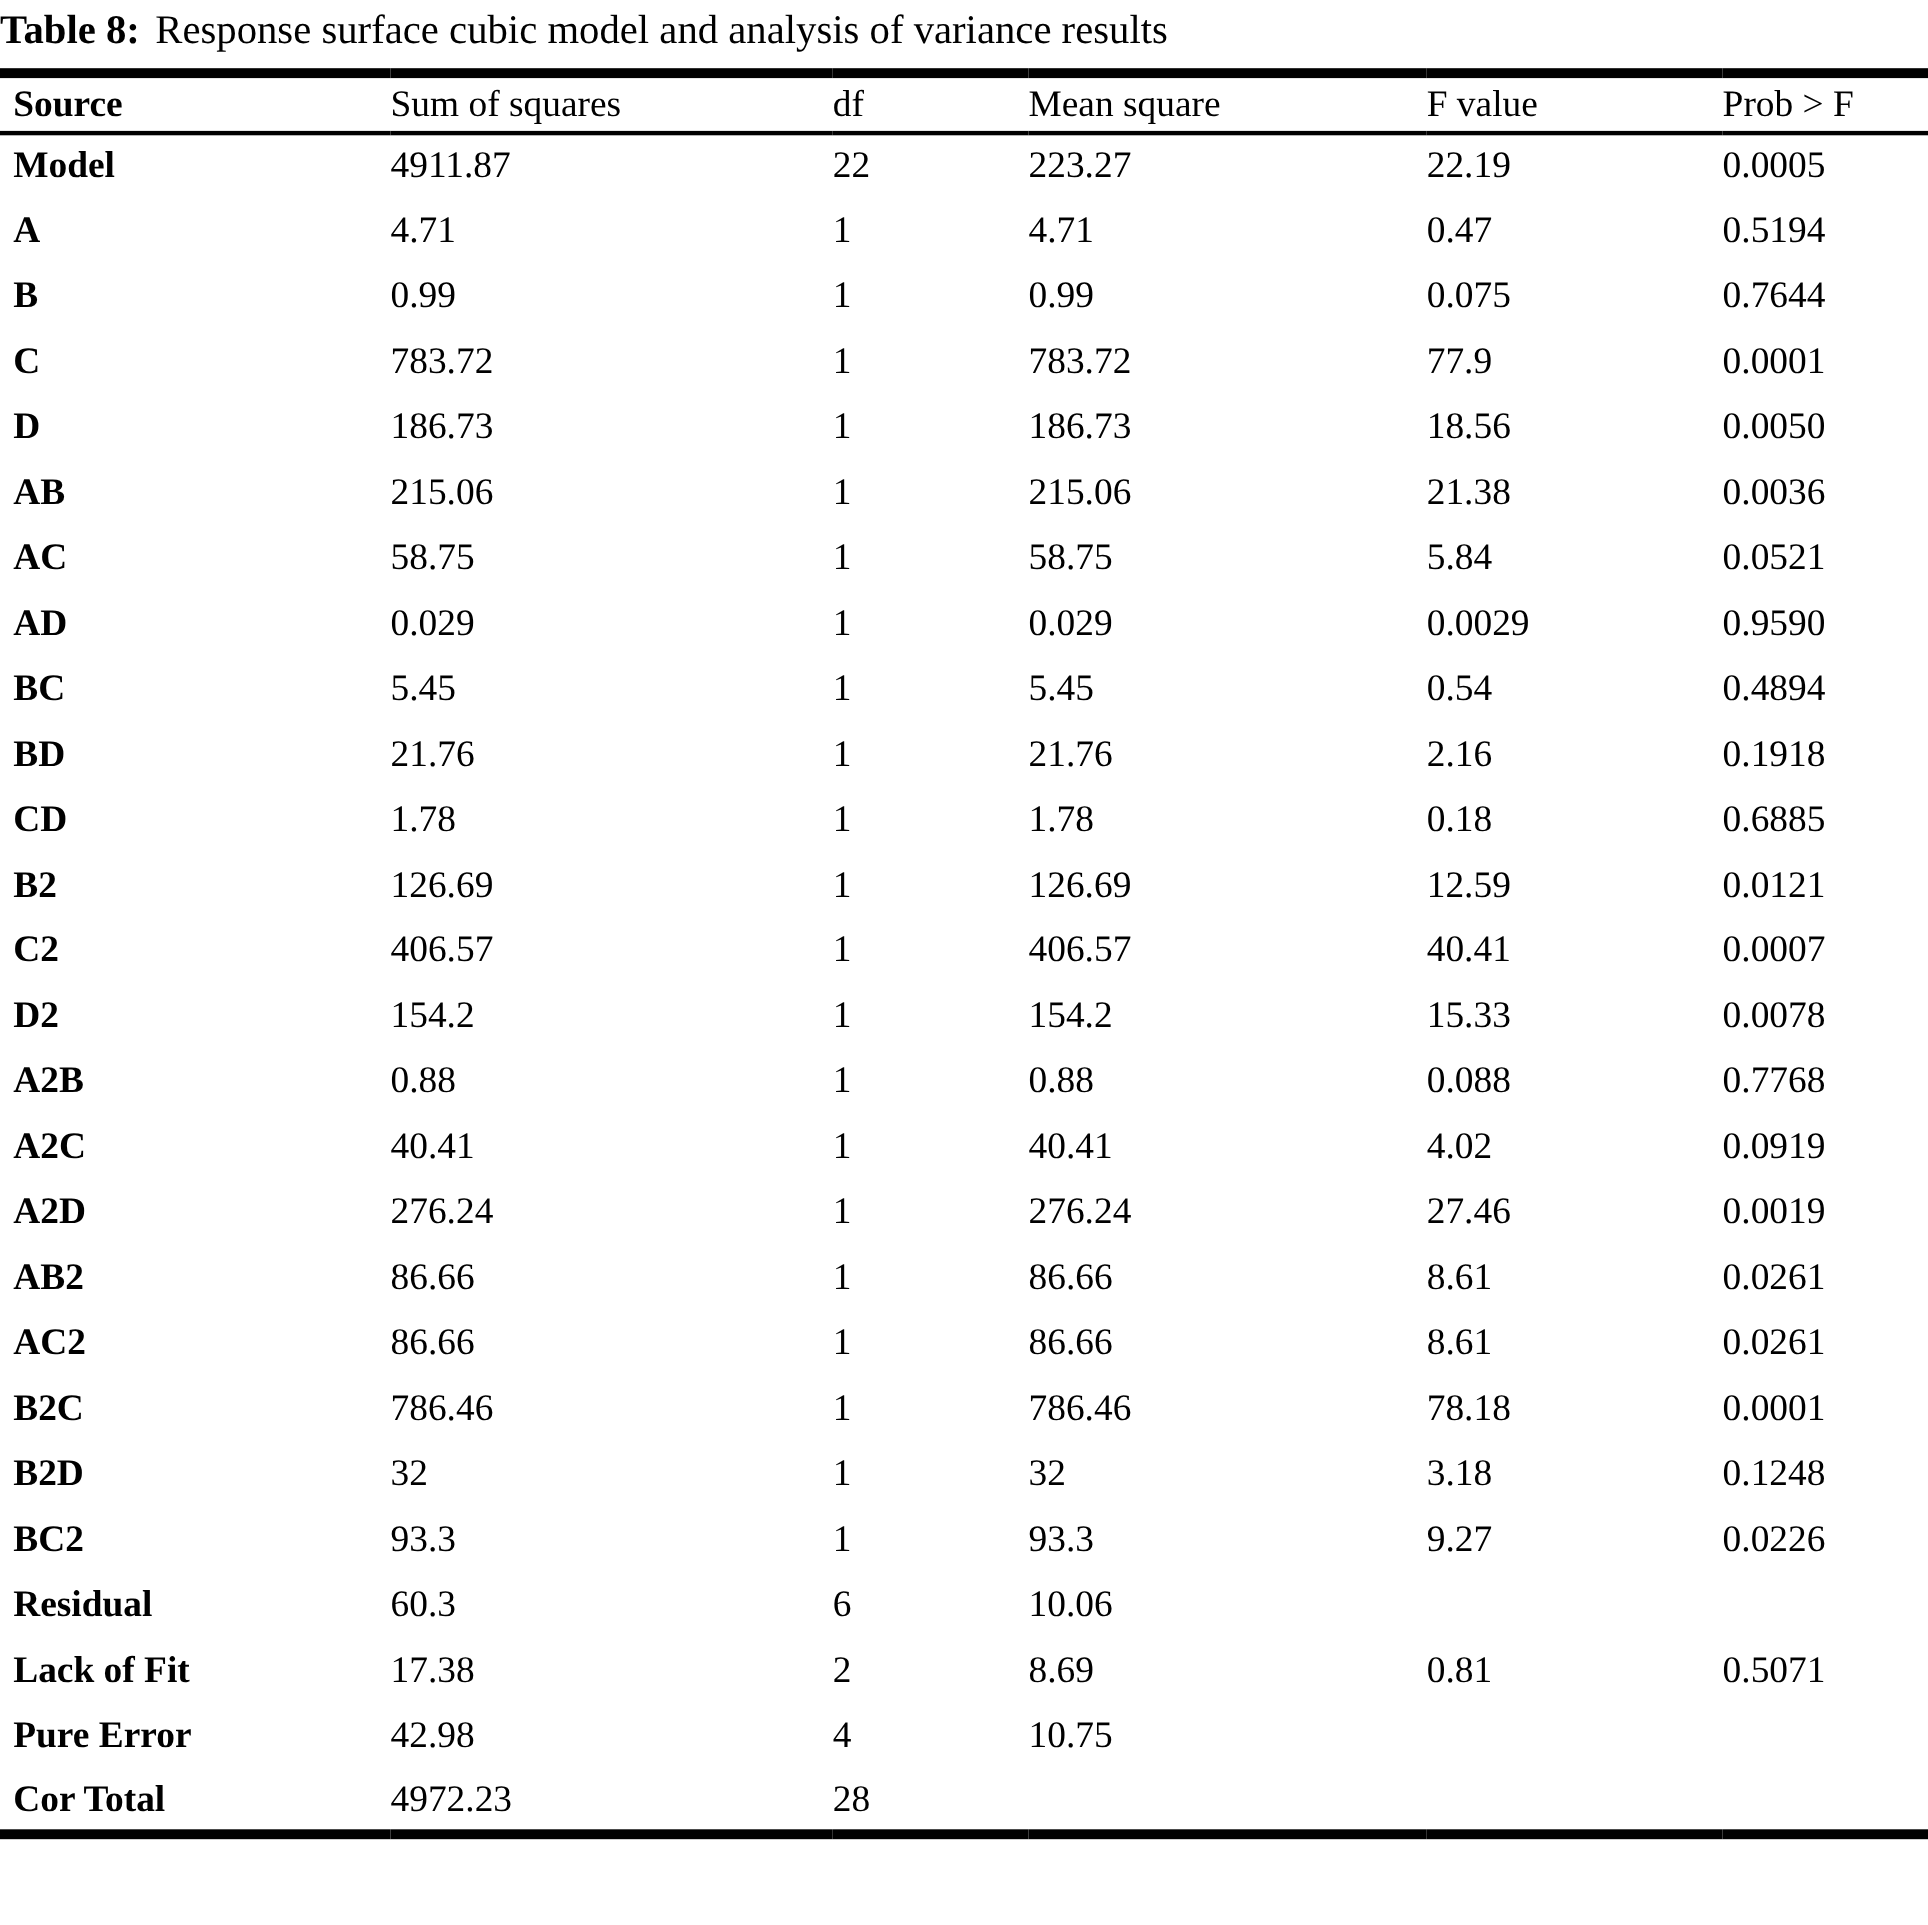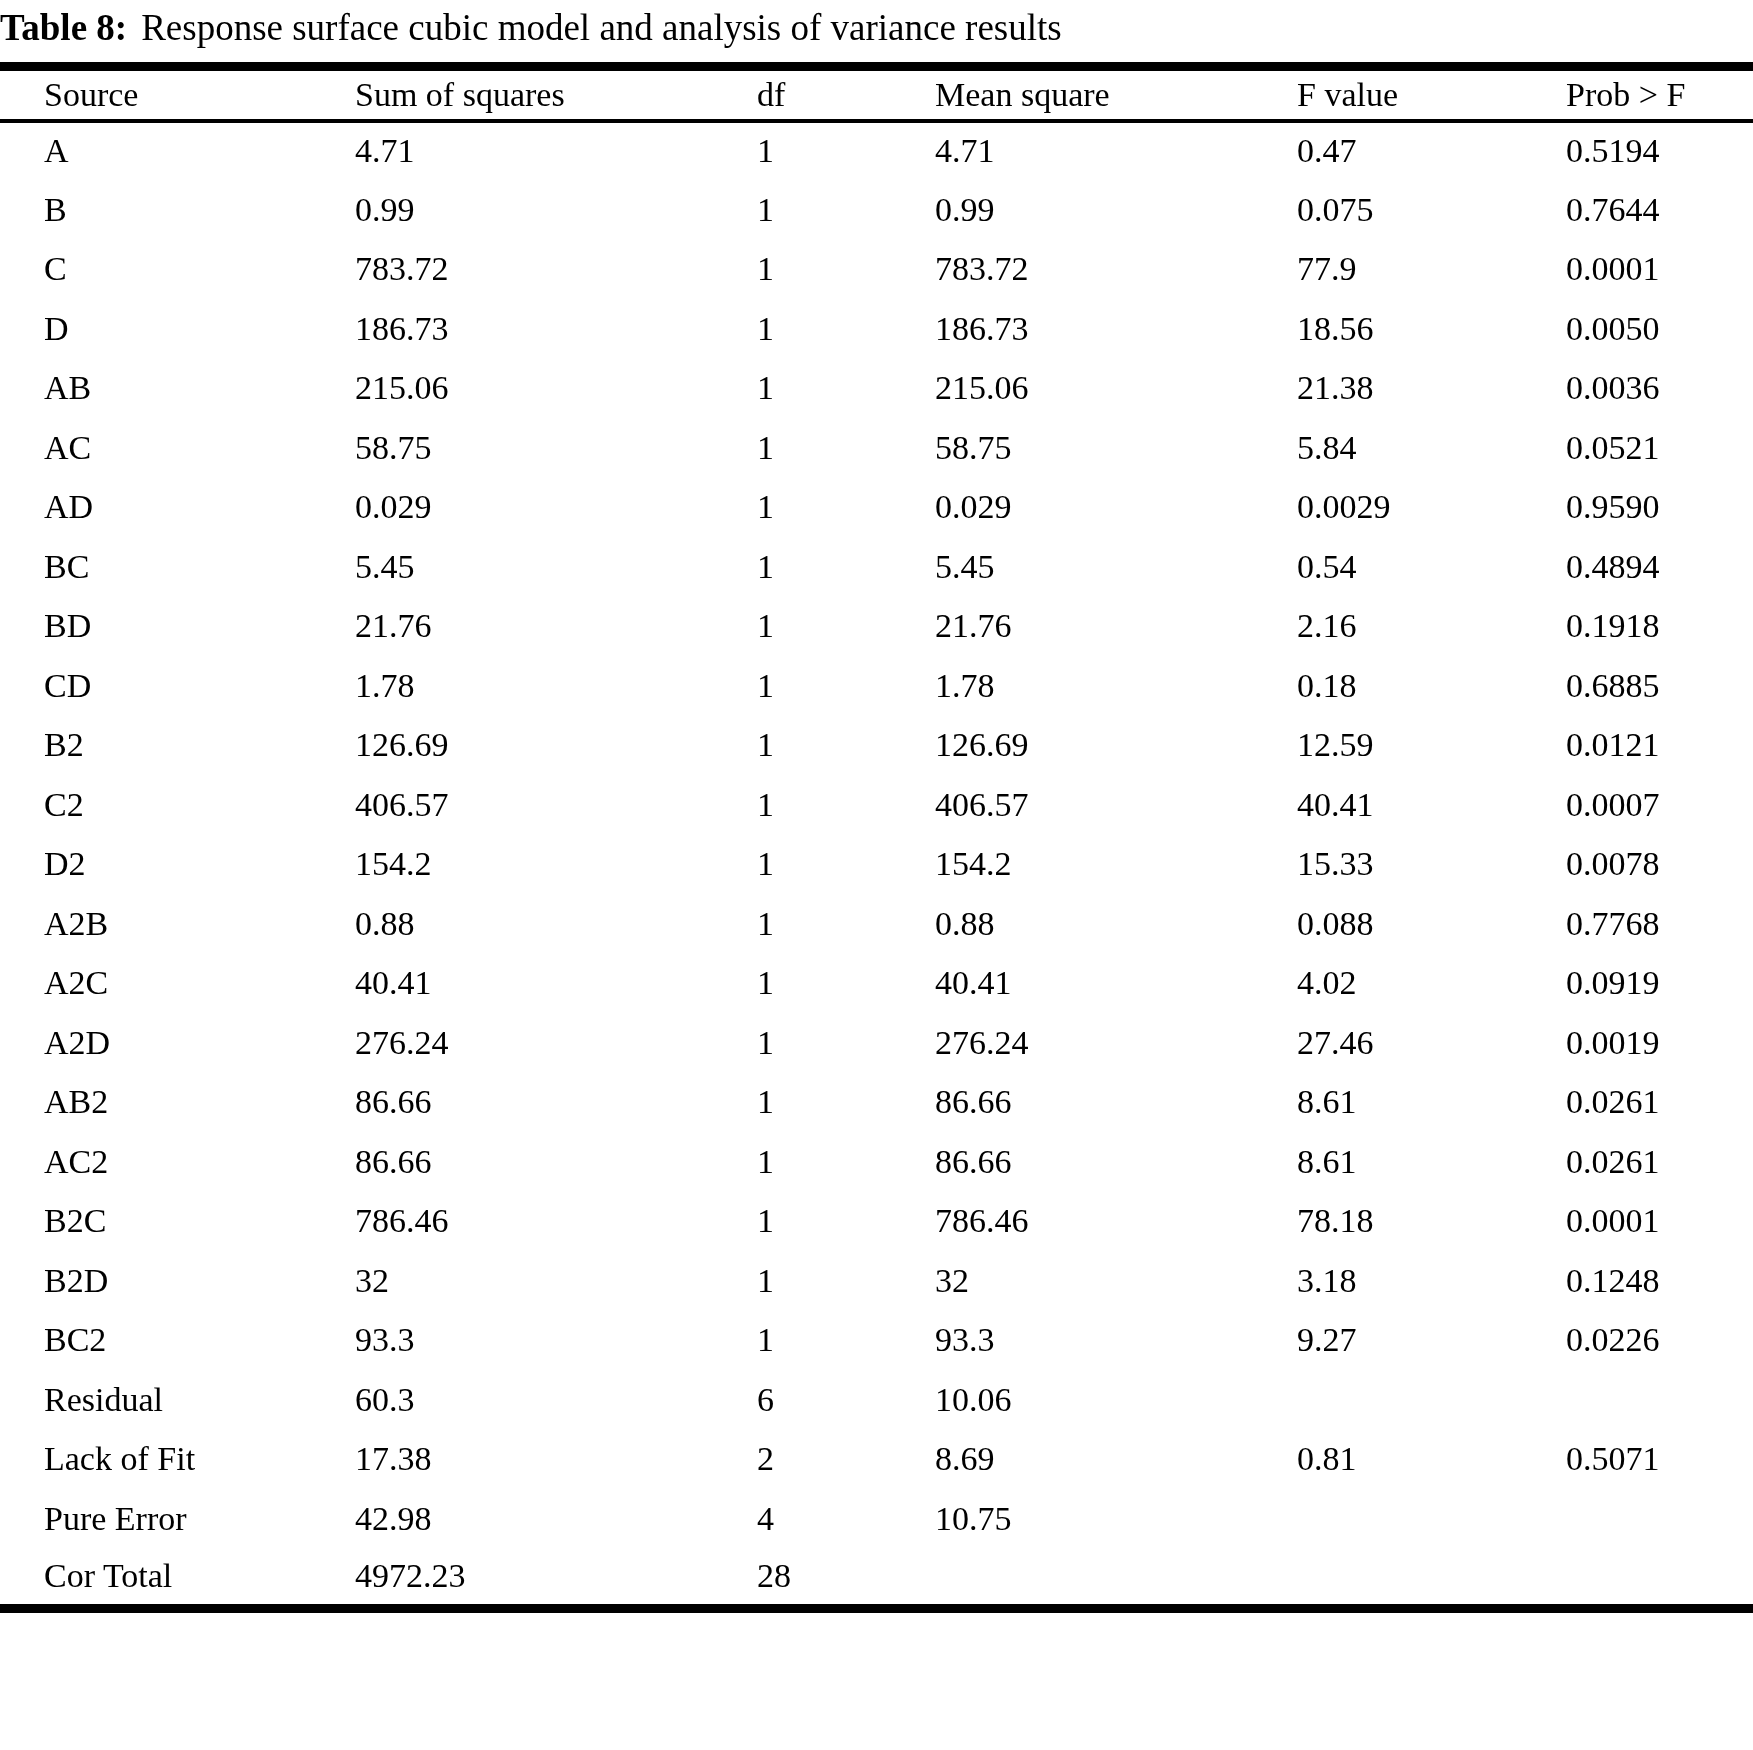--- a/index.html
+++ b/index.html
@@ -50,21 +50,21 @@
     white-space: nowrap;
   }
   tbody td {
     height: 59.5px;
     font-size: 34px;
     text-align: left;
     vertical-align: middle;
     white-space: nowrap;
     overflow: hidden;
   }
-  th:first-child, td:first-child { padding-left: 44px; }
+  th:first-child, td:first-child { padding-left: 12px; font-weight: bold; }
 </style>
 </head>
 <body>
 
 <div class="page">
 
   <div class="caption">
     <span class="caption-label">Table 8:</span><span class="caption-text">Response surface cubic model and analysis of variance results</span>
   </div>
 
@@ -82,20 +82,28 @@
         <th>Source</th>
         <th>Sum of squares</th>
         <th>df</th>
         <th>Mean square</th>
         <th>F value</th>
         <th>Prob &gt; F</th>
       </tr>
     </thead>
     <tbody>
         <tr>
+          <td>Model</td>
+          <td>4911.87</td>
+          <td>22</td>
+          <td>223.27</td>
+          <td>22.19</td>
+          <td>0.0005</td>
+        </tr>
+        <tr>
           <td>A</td>
           <td>4.71</td>
           <td>1</td>
           <td>4.71</td>
           <td>0.47</td>
           <td>0.5194</td>
         </tr>
         <tr>
           <td>B</td>
           <td>0.99</td>

